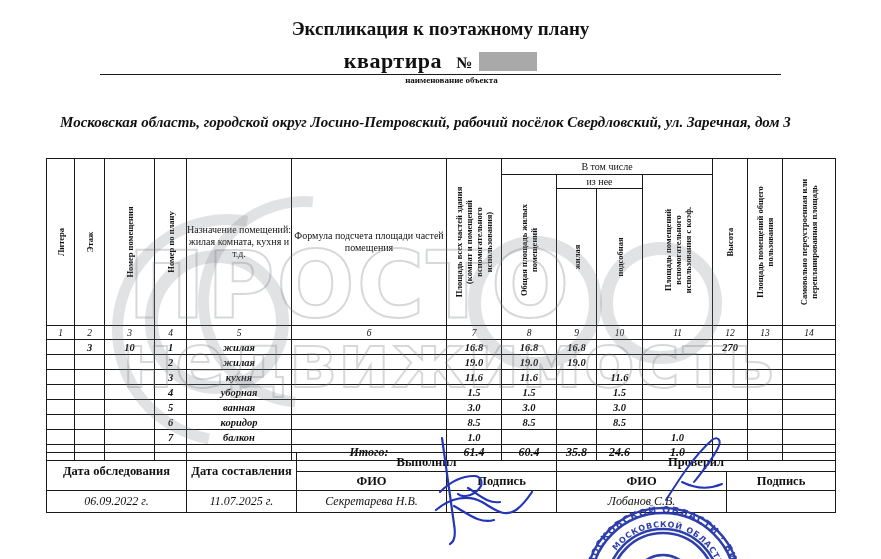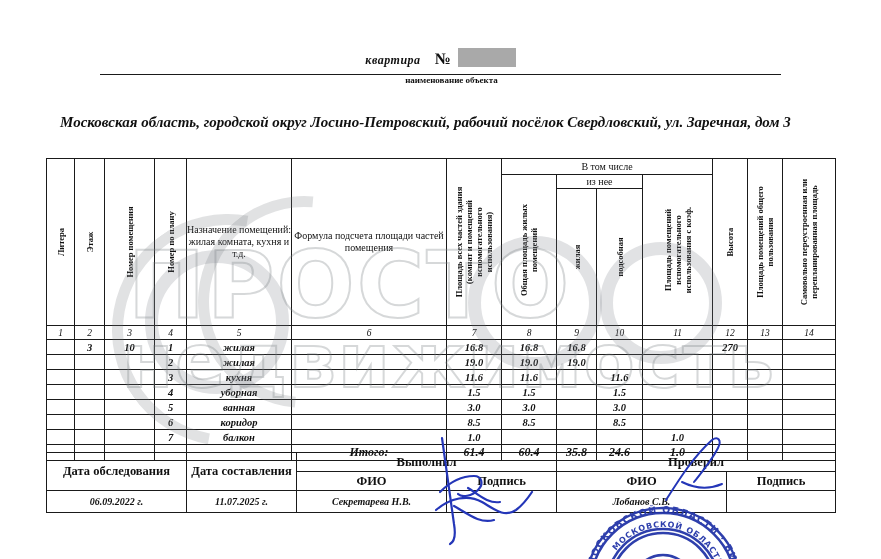--- a/index.html
+++ b/index.html
@@ -50,21 +50,21 @@
   .doc-title{
     position:absolute;left:0;right:0;top:18px;
     text-align:center;font-size:19px;font-weight:700;
     font-family:"Liberation Serif", serif;
   }
   .subject-line{
     position:absolute; left:0; right:0; top:48px;
     text-align:center;
   }
   .subject-word{
-    font-style:italic;font-weight:700;font-size:12px;letter-spacing:.5px;
+    font-weight:700;font-size:22px;letter-spacing:.5px;
   }
   .no-sign{font-weight:700;font-size:16px;margin-left:10px;}
   .redaction{
     display:inline-block;width:58px;height:19px;
     background:#a9a9a9;vertical-align:-3px;margin-left:3px;
   }
   .rule-under{
     position:absolute;left:100px;right:100px;top:74px;
     border-top:1px solid #1a1a1a;
   }
@@ -123,21 +123,21 @@
   table.foot{
     border-collapse:collapse;table-layout:fixed;width:789px;
   }
   table.foot td{
     border:1px solid #1a1a1a;text-align:center;vertical-align:middle;
     font-size:12.5px;font-weight:700;padding:1px 2px;
     font-family:"Liberation Serif", serif;
   }
   table.foot td.hd{height:31px;line-height:1.15;}
   table.foot td.hd2{height:16px;}
-  table.foot td.val{height:19px;font-size:10px;font-style:italic;font-weight:700;}
+  table.foot td.val{height:19px;font-size:12px;font-style:italic;font-weight:400;}
 
   
   .sig{position:absolute;z-index:20;pointer-events:none;}
   .sig svg{display:block;}
   .stamp{
     position:absolute;left:576px;top:498px;width:174px;height:174px;
     z-index:22;pointer-events:none;opacity:.95;
   }
 </style>
 </head>
@@ -148,20 +148,21 @@
   <div class="watermark">
     <div class="wm-arc a1"></div>
     <div class="wm-arc a2"></div>
     <div class="wm-ring r1"></div>
     <div class="wm-ring r2"></div>
     <div class="wm-ring r3"></div>
     <div class="wm-line wm-top">ПРОСТО</div>
     <div class="wm-line wm-bot">недвижимость</div>
   </div>
 
+  <div class="doc-title">Экспликация к поэтажному плану</div>
 
   <div class="subject-line">
     <span class="subject-word">квартира</span>
     <span class="no-sign">№</span>
     <span class="redaction"></span>
   </div>
   <div class="rule-under"></div>
   <div class="caption-sm">наименование объекта</div>
 
   <div class="addr-val">Московская область, городской округ Лосино-Петровский, рабочий посёлок Свердловский, ул. Заречная, дом 3</div>

